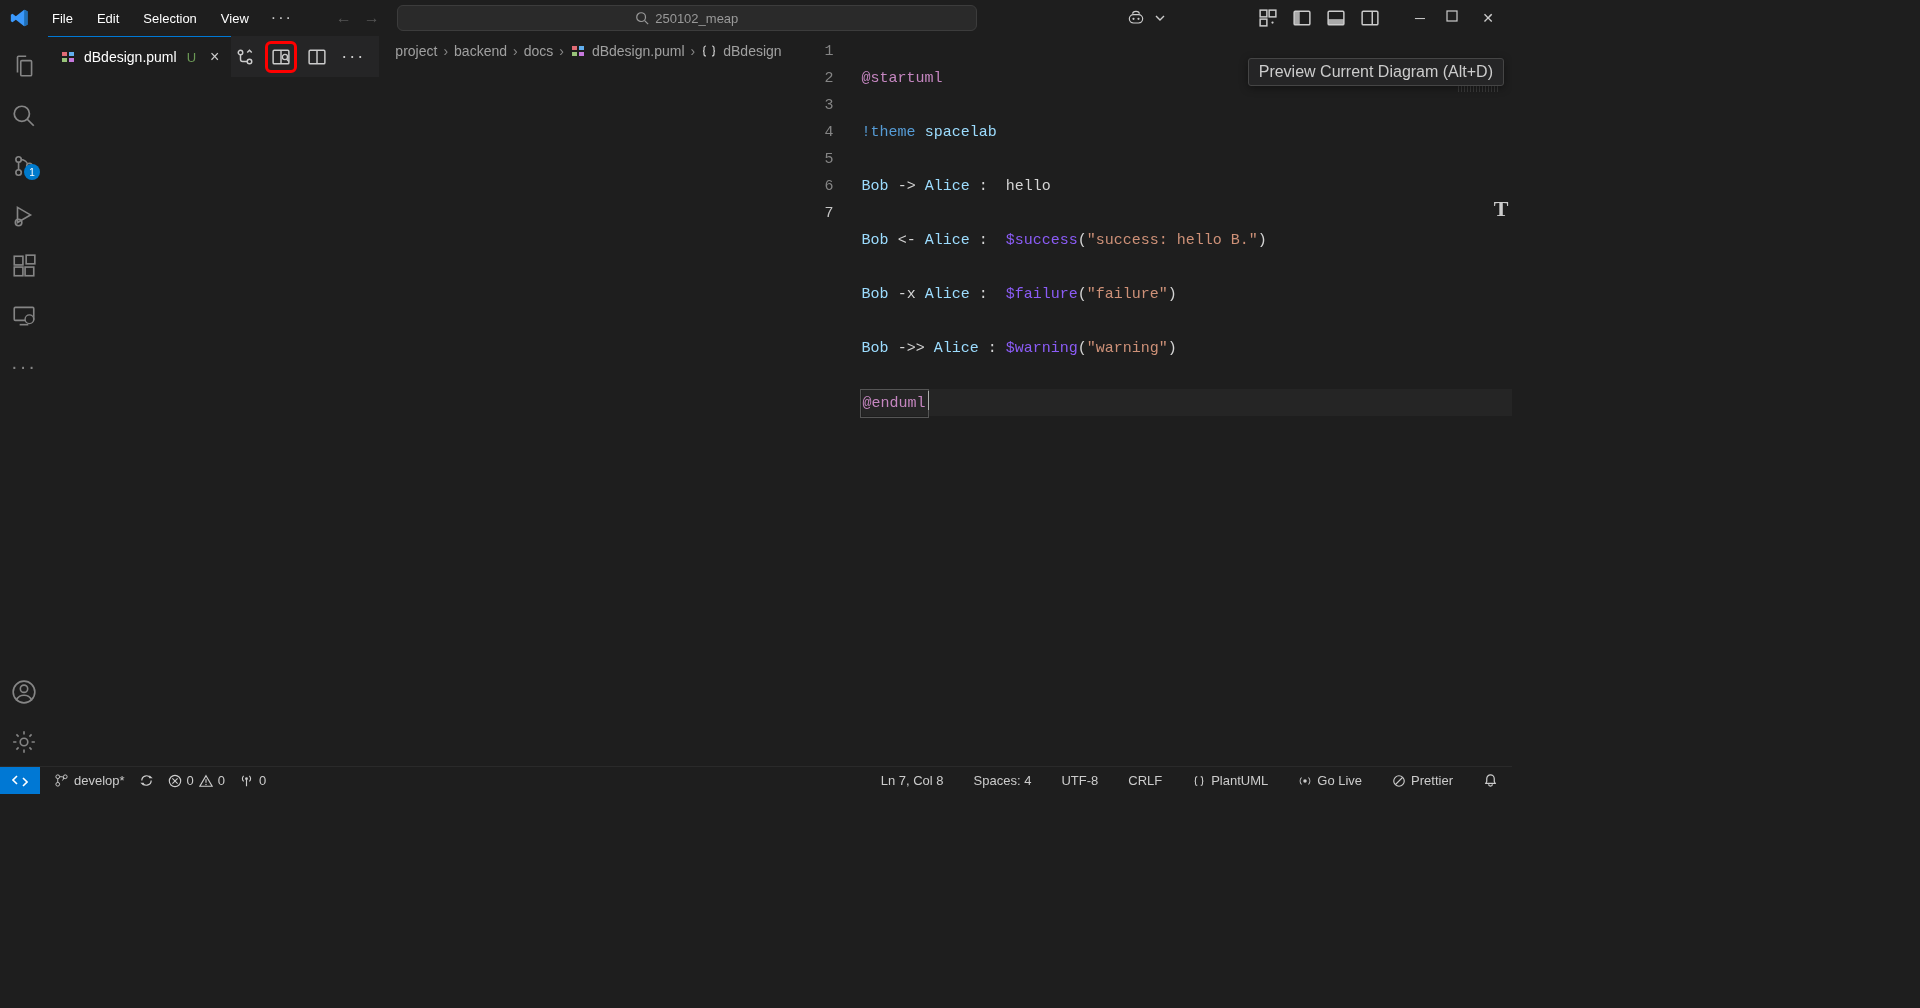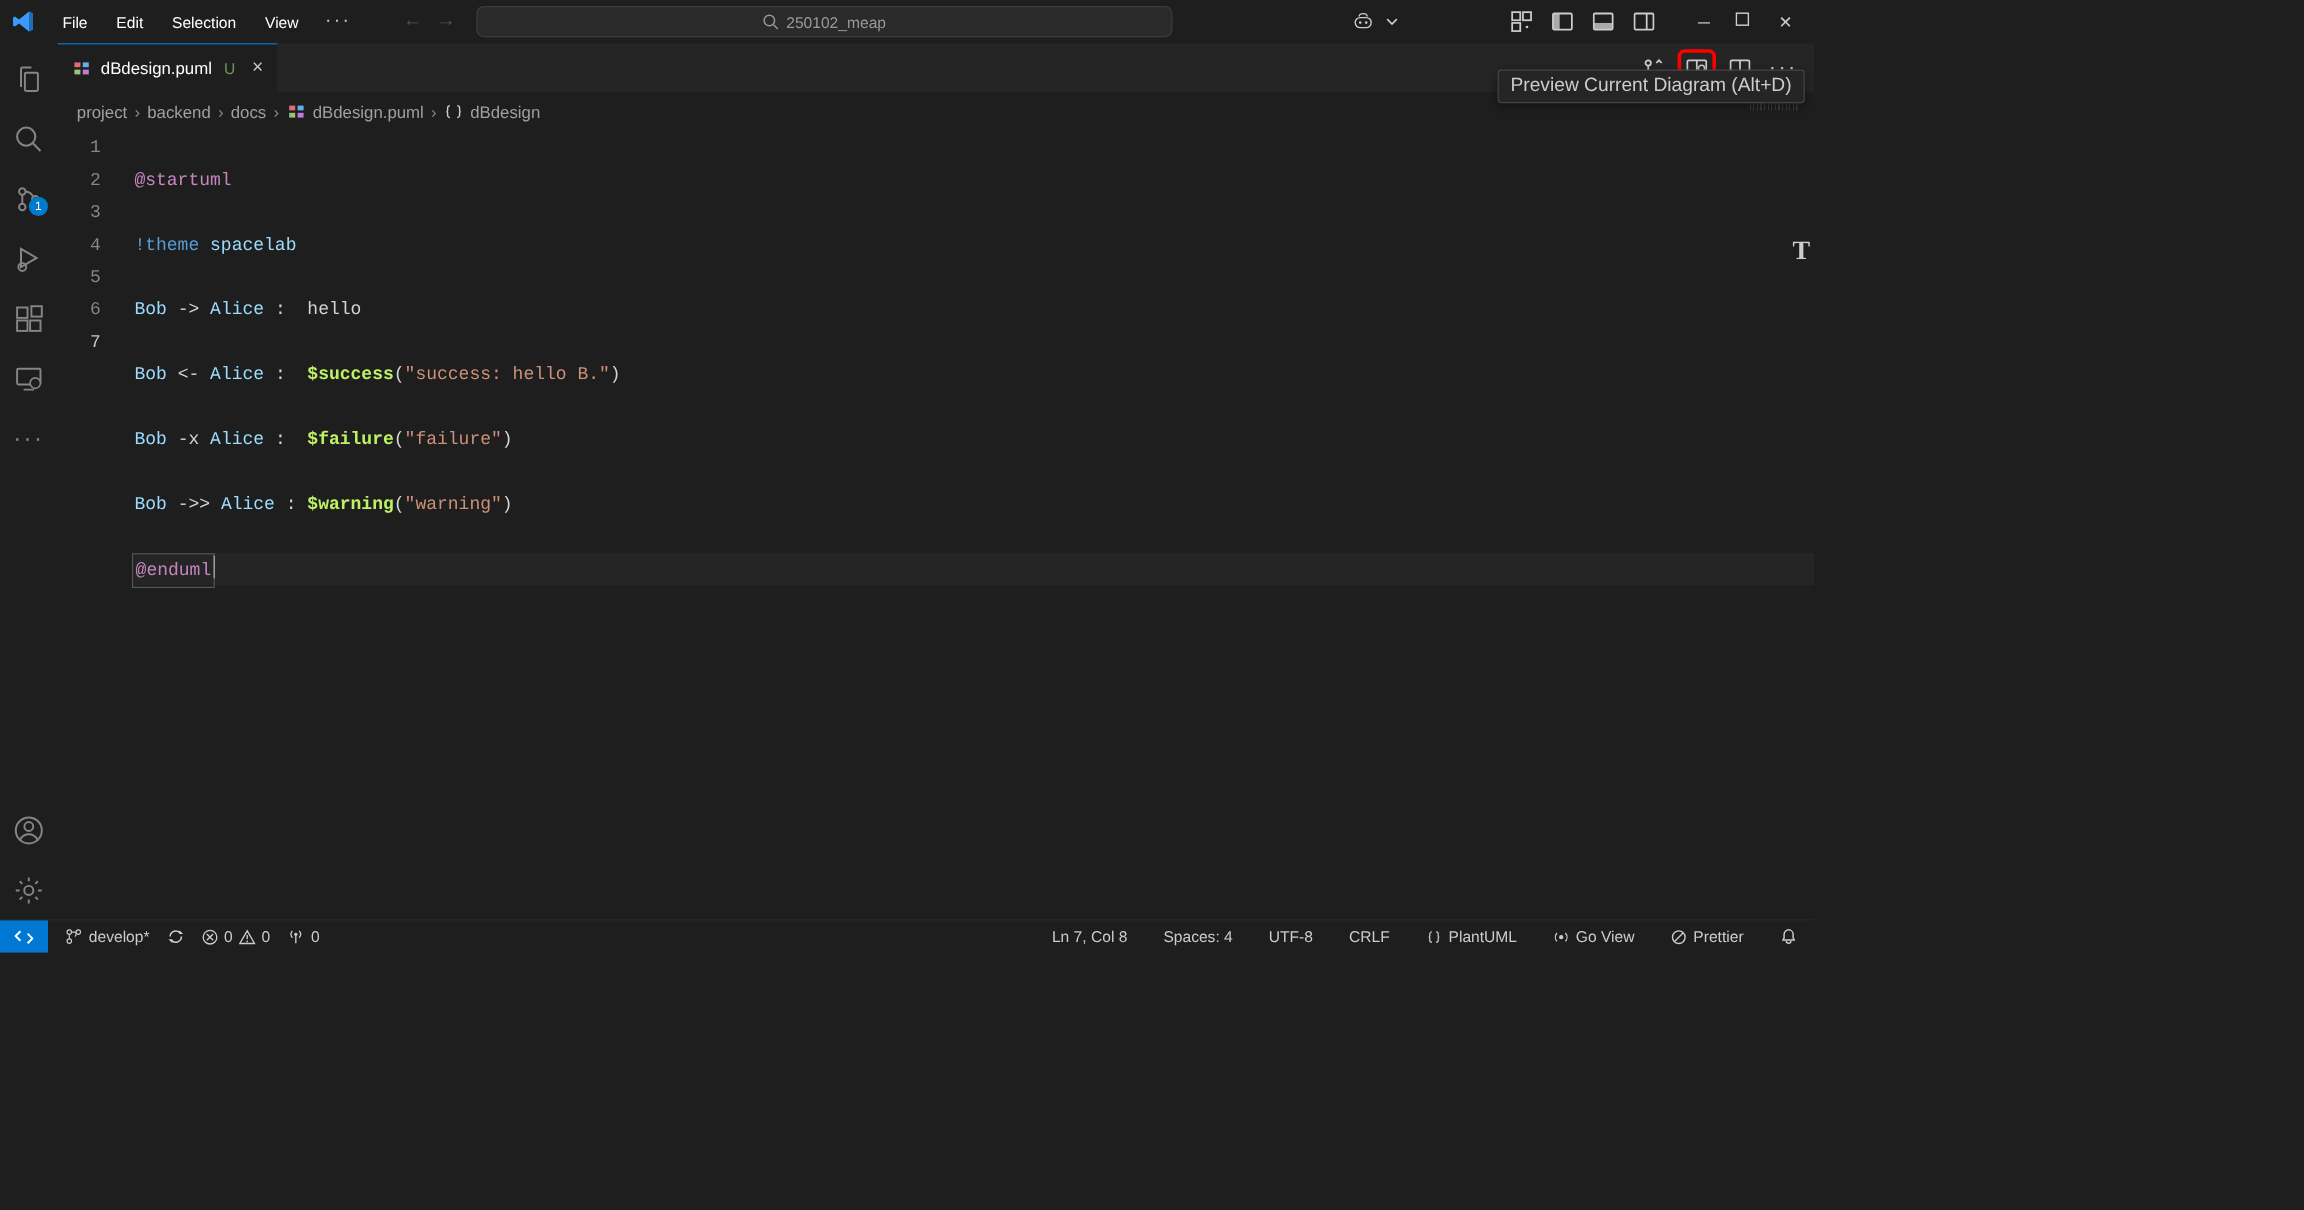--- a/index.html
+++ b/index.html
@@ -92,21 +92,21 @@
   min-width: 16px; height: 16px;
   display: flex; align-items: center; justify-content: center;
   padding: 0 4px;
 }
 .activity-spacer { flex: 1; }
 
 .main {
   position: absolute;
   left: 48px; top: 36px; right: 0; bottom: 28px;
   display: flex;
-  flex-direction: column;
+  flex-direction: row;
   background: #1e1e1e;
 }
 
 .tabs-row {
   height: 42px;
   display: flex;
   align-items: stretch;
   background: #252526;
   border-bottom: 1px solid #1e1e1e;
 }
@@ -169,21 +169,21 @@
   padding-right: 22px;
 }
 .gutter .ln.active { color: #c6c6c6; }
 .code { flex: 1; white-space: pre; position: relative; padding-left: 6px; }
 .code-line { height: 27px; }
 .code-line.active { background: rgba(255,255,255,0.03); }
 .tk-dir { color: #c586c0; }
 .tk-kwd { color: #569cd6; }
 .tk-id { color: #9cdcfe; }
 .tk-op { color: #d4d4d4; }
-.tk-fn { color: #bef264; font-weight: bold; }
+.tk-fn { color: #8b5cf6; }
 .tk-str { color: #ce9178; }
 .tk-plain { color: #d4d4d4; }
 .cursor {
   display: inline-block;
   width: 1px; height: 19px;
   background: #aeafad;
   vertical-align: -3px;
   margin-left: -1px;
 }
 .enduml-box {
@@ -539,21 +539,21 @@
       <svg width="14" height="14" viewBox="0 0 16 16">
           <path d="M6 3c-1 0-2 1-2 2v2c0 1-1 1-1 1 0 0 1 0 1 1v2c0 1 1 2 2 2M10 3c1 0 2 1 2 2v2c0 1 1 1 1 1 0 0-1 0-1 1v2c0 1-1 2-2 2" stroke="#ccc" stroke-width="1.2" fill="none"></path>
         </svg>
       <span>PlantUML</span>
     </div>
     <div class="status-item">
       <svg width="14" height="14" viewBox="0 0 16 16">
           <circle cx="8" cy="8" r="2" fill="#ccc"></circle>
           <path d="M4 4a6 6 0 000 8M12 4a6 6 0 010 8" stroke="#ccc" fill="none" stroke-width="1.2"></path>
         </svg>
-      <span>Go View</span>
+      <span>Go Live</span>
     </div>
     <div class="status-item">
       <svg width="14" height="14" viewBox="0 0 16 16">
           <circle cx="8" cy="8" r="6" stroke="#ccc" fill="none" stroke-width="1.3"></circle>
           <line x1="4" y1="12" x2="12" y2="4" stroke="#ccc" stroke-width="1.3"></line>
         </svg>
       <span>Prettier</span>
     </div>
     <div class="status-item">
       <svg width="15" height="15" viewBox="0 0 16 16">

